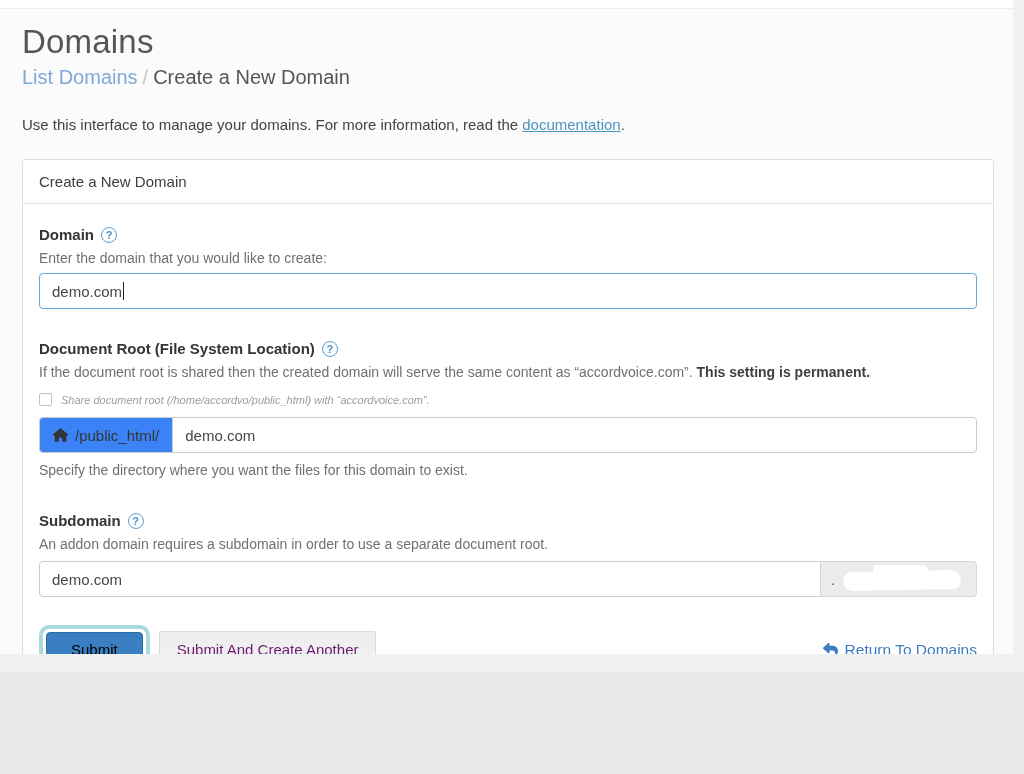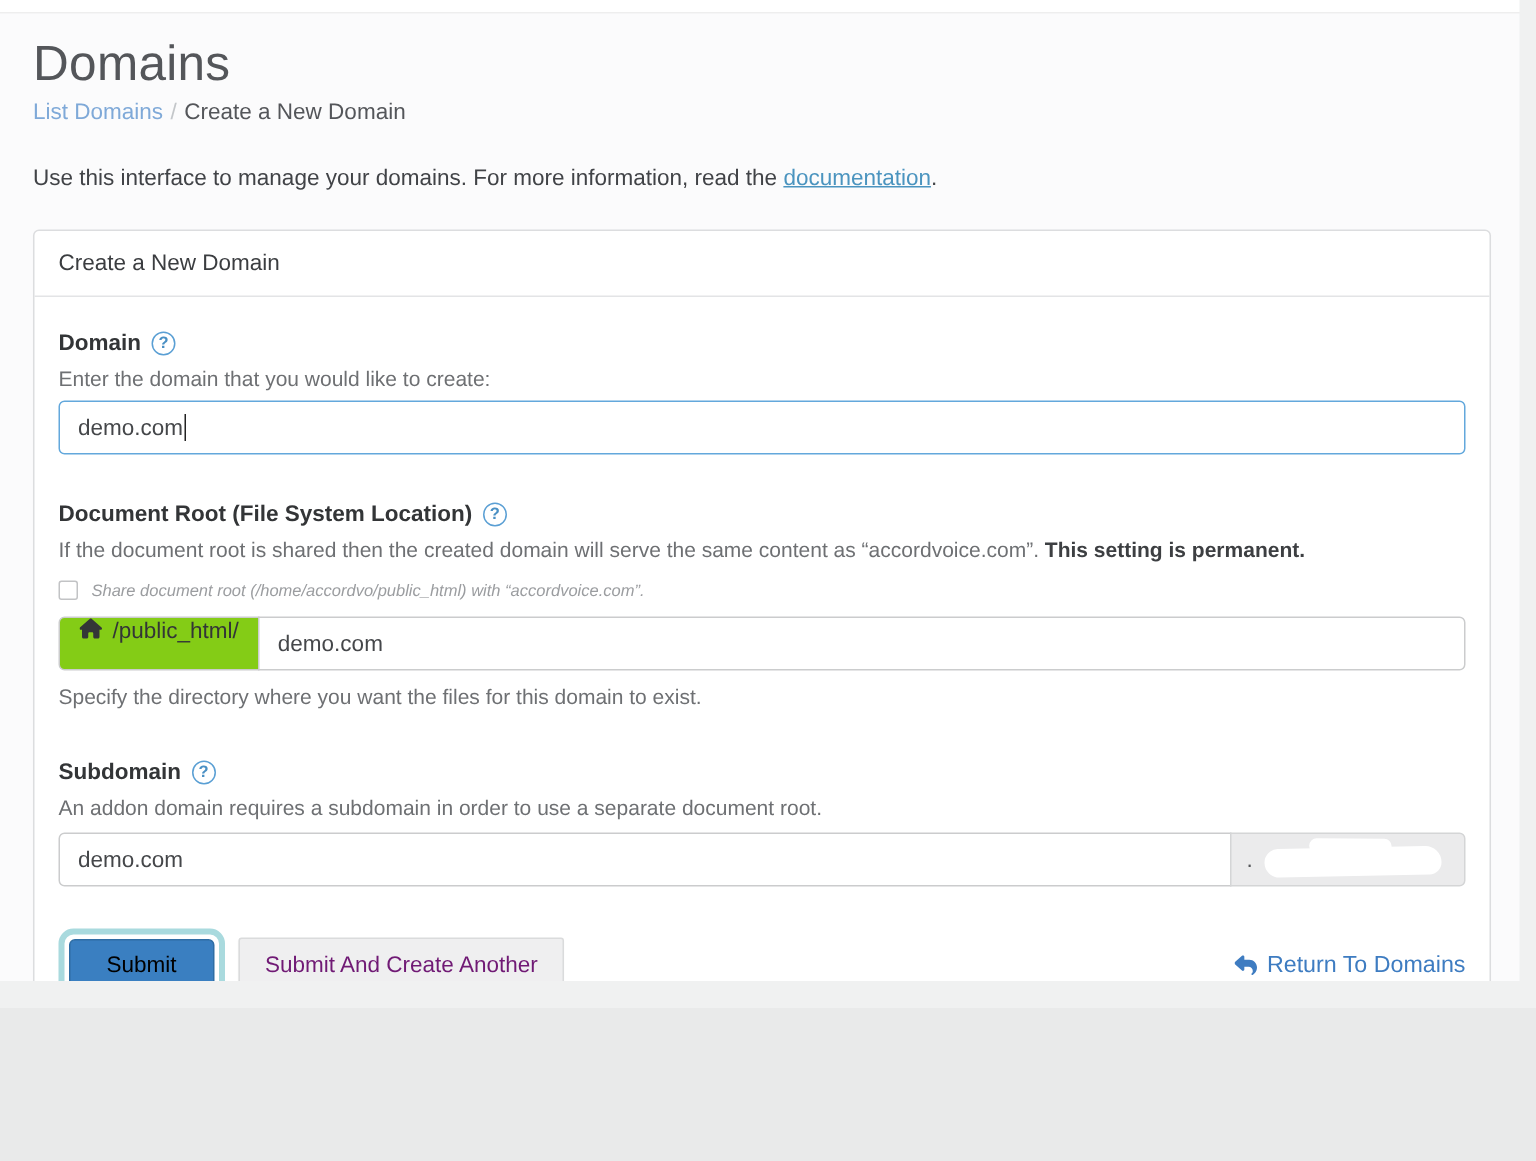--- a/index.html
+++ b/index.html
@@ -35,21 +35,21 @@
   .content { padding: 14px 30px 0 22px; }
 
   h1.page-title {
     font-size: 33px;
     font-weight: 300;
     color: #54565a;
     letter-spacing: 0.2px;
   }
   .breadcrumb {
     margin-top: 5px;
-    font-size: 15px;
+    font-size: 20px;
     color: #54565a;
   }
   .breadcrumb a {
     color: #7fa9d8;
     text-decoration: none;
     cursor: pointer;
   }
   .breadcrumb .sep { color: #c3c6c9; margin: 0 5px; }
 
   .intro {
@@ -150,25 +150,25 @@
     color: #9b9da0;
   }
 
   .input-group {
     margin-top: 11px;
     display: flex;
     width: 100%;
   }
   .input-addon {
     display: flex;
-    align-items: flex-start;
+    align-items: center;
     gap: 7px;
     padding: 0 13px;
     height: 36px;
-    background: #84cc16;
+    background: #3b82f6;
     border: 1px solid #cbcccd;
     border-radius: 4px 0 0 4px;
     font-size: 15px;
     color: #333537;
     white-space: nowrap;
   }
   .input-group .text-input.grow {
     flex: 1 1 auto;
     margin-left: -1px;
     border-radius: 0 4px 4px 0;

